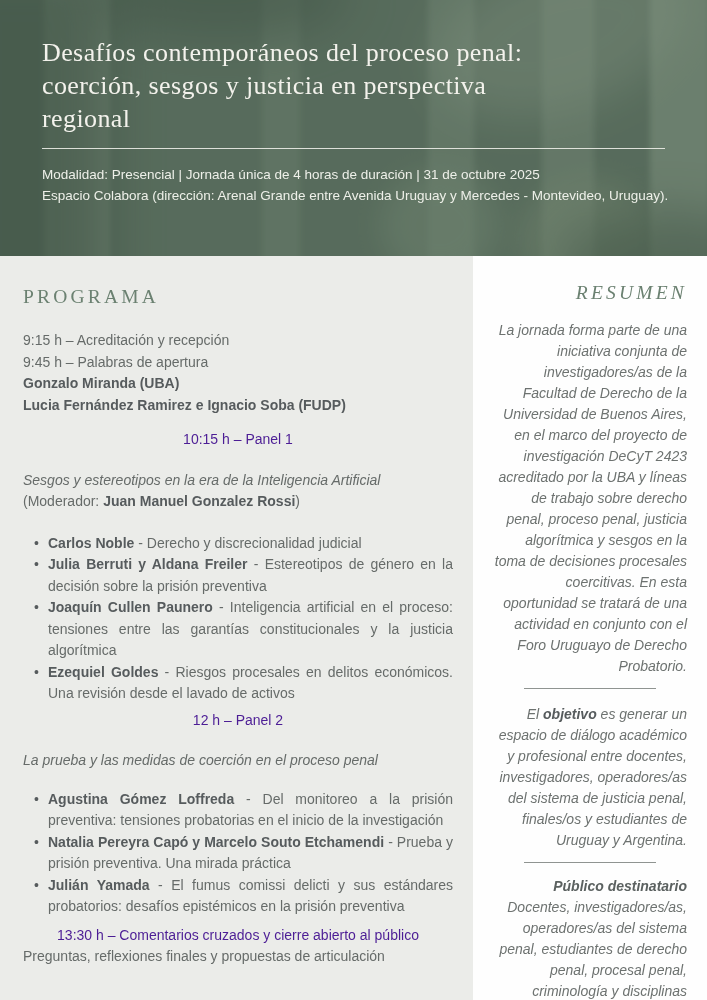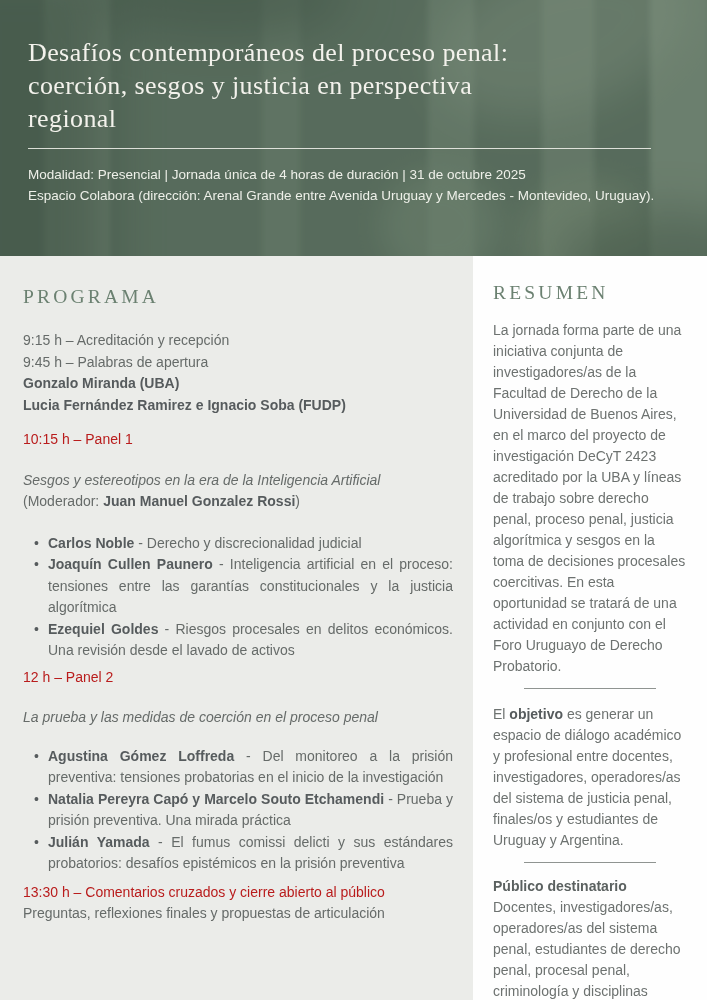--- a/index.html
+++ b/index.html
@@ -24,49 +24,49 @@
   .b4{left:542px;width:52px;opacity:.34;}
   .b5{left:650px;width:60px;opacity:.55;}
   .blob{position:absolute;border-radius:50%;}
   .arm{left:430px;top:-40px;width:260px;height:150px;background:#a8b8a4;opacity:.35;filter:blur(22px);transform:rotate(-18deg);}
   .hand1{left:380px;top:170px;width:120px;height:110px;background:#7e947f;opacity:.55;filter:blur(14px);}
   .hand2{left:520px;top:180px;width:140px;height:120px;background:#87997f;opacity:.5;filter:blur(14px);}
   .shadow-left{left:-60px;top:-40px;width:170px;height:360px;background:#2e4236;opacity:.55;filter:blur(26px);border-radius:0;}
   .shadow-top{left:90px;top:-50px;width:260px;height:90px;background:#33473b;opacity:.5;filter:blur(24px);}
   .shadow-br{left:560px;top:210px;width:220px;height:120px;background:#2e4236;opacity:.45;filter:blur(24px);}
   .tint{position:absolute;inset:0;background:rgba(80,99,84,0.42);}
-  .header-content{position:absolute;left:28px;top:36px;width:623px;color:#f3f2ec;}
+  .header-content{position:absolute;left:42px;top:36px;width:623px;color:#f3f2ec;}
   .title{font-family:"Liberation Serif",serif;font-weight:400;font-size:26px;line-height:33px;letter-spacing:.4px;margin:0;}
   .title span{display:block;}
   .title-rule{border:0;border-top:1px solid rgba(244,244,238,.85);margin:13px 0 0 0;width:623px;}
   .meta{margin:15px 0 0 0;font-size:13.5px;line-height:21px;color:#eef0e9;}
   .meta div{white-space:nowrap;}
 
   
   .body{flex:1;display:flex;min-height:0;}
   .col-left{
     width:473px;flex:0 0 473px;box-sizing:border-box;
     background:#ebece9;color:#666b69;
     padding:12px 20px 0 23px;
     font-size:14px;line-height:21.5px;
   }
   .col-right{
     flex:1;box-sizing:border-box;background:#fefefe;
-    padding:12px 20px 4px 20px;text-align:left;
-    color:#6d7270;font-size:14px;line-height:21px;
+    padding:12px 20px 4px 20px;text-align:right;
+    color:#6d7270;font-size:14px;line-height:21px;font-style:italic;
   }
   .section-heading{
     font-family:"Liberation Serif",serif;font-weight:400;
     font-size:19.5px;line-height:24px;letter-spacing:3.2px;
     color:#6b8171;margin:17px 0 0 0;
   }
   .col-right .section-heading{margin-top:13px;}
   .sched{margin-top:21px;}
   .spk,.bold{font-weight:700;color:#565b5d;}
-  .panel-time{color:#b91c1c;margin:13px 0 0 0;}
+  .panel-time{color:#4c1d95;margin:13px 0 0 0;text-align:center;}
   .panel-time.p2{margin-top:5px;}
   .topic{font-style:italic;margin:19px 0 0 0;}
   .mod{margin:0;}
   ul.talks{list-style:none;margin:20px 0 0 0;padding:0 0 0 25px;}
   ul.talks.t2{margin-top:17px;}
   ul.talks li{position:relative;text-align:justify;}
   ul.talks li::before{content:"\2022";position:absolute;left:-14px;color:#565b5d;}
   .closing{margin-top:7px;}
   .closing .line2{color:#666b69;}
 
@@ -120,20 +120,21 @@
         <div class="bold">Gonzalo Miranda (UBA)</div>
         <div class="bold">Lucia Fernández Ramirez e Ignacio Soba (FUDP)</div>
       </div>
 
       <p class="panel-time">10:15 h –  Panel 1</p>
       <p class="topic">Sesgos y estereotipos en la era de la Inteligencia Artificial</p>
       <p class="mod"><span>(Moderador: </span><span class="spk">Juan Manuel Gonzalez Rossi</span><span>)</span></p>
 
       <ul class="talks">
         <li><span class="spk">Carlos Noble</span><span> - </span><span>Derecho y discrecionalidad judicial</span></li>
+        <li><span class="spk">Julia Berruti y Aldana Freiler</span><span> - </span><span>Estereotipos de género en la decisión sobre la prisión preventiva</span></li>
         <li><span class="spk">Joaquín Cullen Paunero</span><span> - </span><span>Inteligencia artificial en el proceso: tensiones entre las garantías constitucionales y la justicia algorítmica</span></li>
         <li><span class="spk">Ezequiel Goldes</span><span> - </span><span>Riesgos procesales en delitos económicos. Una revisión desde el lavado de activos</span></li>
       </ul>
 
       <p class="panel-time p2">12 h –  Panel 2</p>
       <p class="topic">La prueba y las medidas de coerción en el proceso penal</p>
 
       <ul class="talks t2">
         <li><span class="spk">Agustina Gómez Loffreda</span><span> - </span><span>Del monitoreo a la prisión preventiva: tensiones probatorias en el inicio de la investigación</span></li>
         <li><span class="spk">Natalia Pereyra Capó y Marcelo Souto Etchamendi</span><span> - </span><span>Prueba y prisión preventiva. Una mirada práctica</span></li>

